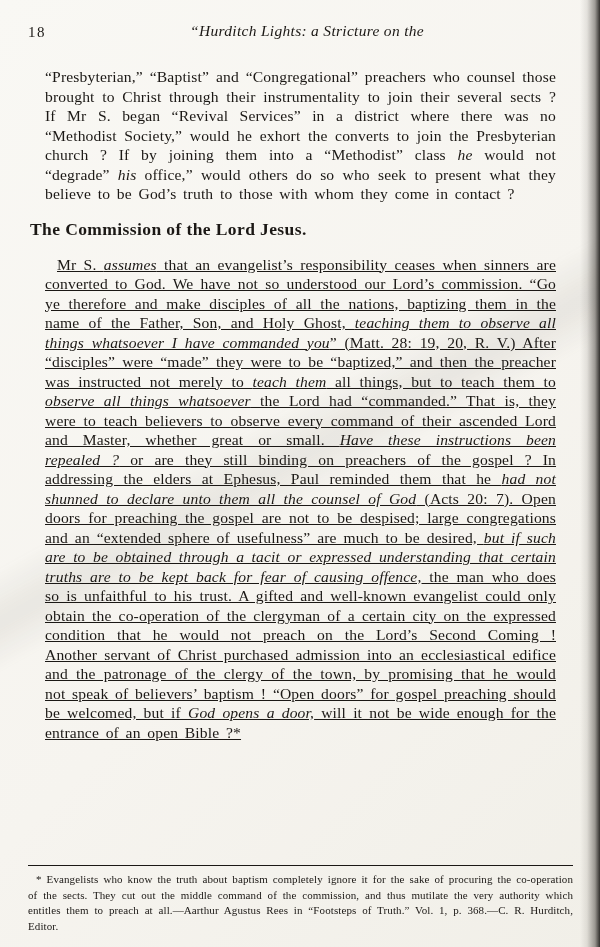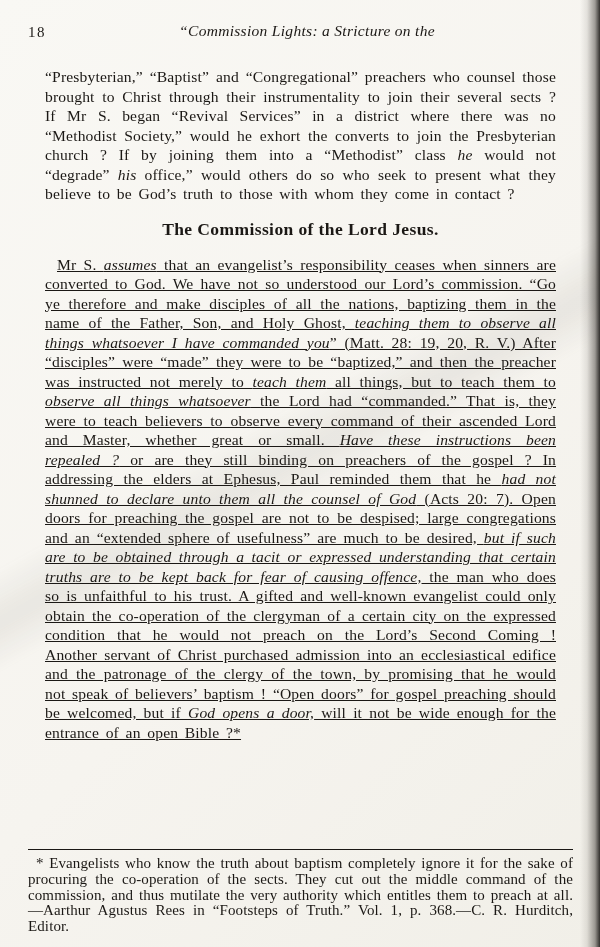--- a/index.html
+++ b/index.html
@@ -55,51 +55,50 @@
   .para {
     margin: 15px;
     font-size: 15.6px; line-height: 19.5px;
     text-align: justify;
     word-spacing: 2.6px; letter-spacing: 0.15px;
   }
   .para .it, .it { font-style: italic; }
   .indent { text-indent: 12px; text-decoration: underline; }
   .section-heading {
     margin: 9px 0 7px 0;
-    text-align: center;
     font-size: 17.5px; font-weight: bold;
     letter-spacing: 0.4px;
   }
   
   .footnote-block {
     position: absolute; left: 28px; width: 545px; bottom: 12px;
     z-index: 2;
   }
   .footnote-rule {
     border: none; border-top: 1.2px solid #1b1815;
     margin: 0 0 6px 0; width: 100%;
   }
   .footnote {
     margin: 0;
-    font-size: 15px; line-height: 15.8px;
+    font-size: 11px; line-height: 15.8px;
     text-align: justify;
     word-spacing: 1.6px; letter-spacing: 0.1px;
     text-indent: 8px;
   }
 </style>
 </head>
 <body>
 
 <div class="page">
 
   <div class="watermark"></div>
 
   <div class="header">
     <span class="pagenum">18</span>
-    <span class="running">“Commission Lights: a Stricture on the</span>
+    <span class="running">“Hurditch Lights: a Stricture on the</span>
   </div>
 
   <div class="body-text">
     <p class="para"><span>“Presbyterian,” “Baptist” and “Congregational” preachers who counsel those brought to Christ through their instrumentality to join their several sects&nbsp;? If Mr S. began “Revival Services” in a district where there was no “Methodist Society,” would he exhort the converts to join the Presbyterian church&nbsp;? If by joining them into a “Methodist” class </span><span class="it">he</span><span> would not “degrade” </span><span class="it">his</span><span> office,” would others do so who seek to present what they believe to be God’s truth to those with whom they come in contact&nbsp;?</span></p>
 
     <h2 class="section-heading">The Commission of the Lord Jesus.</h2>
 
     <p class="para indent"><span>Mr S. </span><span class="it">assumes</span><span> that an evangelist’s responsibility ceases when sinners are converted to God. We have not so understood our Lord’s commission. “Go ye therefore and make disciples of all the nations, baptizing them in the name of the Father, Son, and Holy Ghost, </span><span class="it">teaching them to observe all things whatsoever I have commanded you</span><span>” (Matt. 28: 19, 20, R. V.) After “disciples” were “made” they were to be “baptized,” and then the preacher was instructed not merely to </span><span class="it">teach them</span><span> all things, but to teach them to </span><span class="it">observe all things whatsoever</span><span> the Lord had “commanded.” That is, they were to teach believers to observe every command of their ascended Lord and Master, whether great or small. </span><span class="it">Have these instructions been repealed&nbsp;?</span><span> or are they still binding on preachers of the gospel&nbsp;? In addressing the elders at Ephesus, Paul reminded them that he </span><span class="it">had not shunned to declare unto them all the counsel of God</span><span> (Acts 20: 7). Open doors for preaching the gospel are not to be despised; large congregations and an “extended sphere of usefulness” are much to be desired, </span><span class="it">but if such are to be obtained through a tacit or expressed understanding that certain truths are to be kept back for fear of causing offence,</span><span> the man who does so is unfaithful to his trust. A gifted and well-known evangelist could only obtain the co-operation of the clergyman of a certain city on the expressed condition that he would not preach on the Lord’s Second Coming&nbsp;! Another servant of Christ purchased admission into an ecclesiastical edifice and the patronage of the clergy of the town, by promising that he would not speak of believers’ baptism&nbsp;! “Open doors” for gospel preaching should be welcomed, but if </span><span class="it">God opens a door,</span><span> will it not be wide enough for the entrance of an open Bible&nbsp;?*</span></p>
   </div>
 

